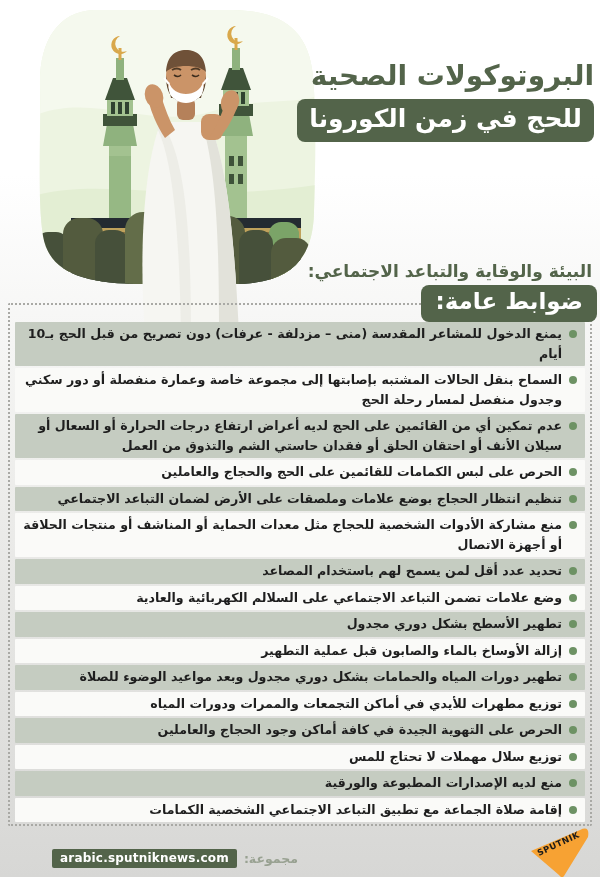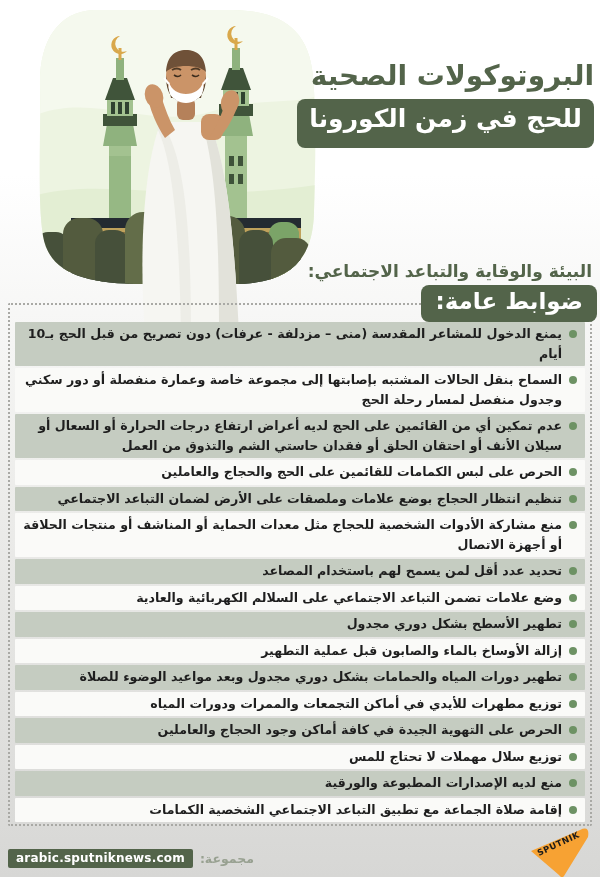--- a/index.html
+++ b/index.html
@@ -10,21 +10,21 @@
   }
   .illustration{position:absolute;left:33px;top:6px;width:290px;height:330px;}
   
   .title-block{position:absolute;top:58px;right:6px;text-align:right;direction:rtl;z-index:2;}
   .title-line1{
     color:var(--dark_green);font-size:28px;font-weight:bold;line-height:1.25;
     letter-spacing:0;padding-left:4px;
   }
   .title-line2{
     display:inline-block;margin-top:6px;background:var(--dark_green);color:#fff;
-    font-size:25px;font-weight:bold;padding:5px 12px 15px;border-radius:8px;
+    font-size:25px;font-weight:bold;padding:5px 12px 9px;border-radius:8px;
   }
   .section-label{
     position:absolute;top:261px;right:8px;direction:rtl;text-align:right;
     color:var(--dark_green);font-size:17px;font-weight:bold;z-index:2;
   }
   .general-badge{
     position:absolute;top:285px;right:3px;direction:rtl;
     background:var(--dark_green);color:#fff;font-size:23px;font-weight:bold;
     padding:3px 14px 8px;border-radius:8px;z-index:3;
   }
@@ -48,21 +48,21 @@
     background:var(--bullet_green);margin-left:7px;margin-top:6px;
   }
   .row-text{flex:1 1 auto;}
   
   .source-bar{
     position:absolute;left:8px;bottom:9px;display:flex;align-items:center;
     direction:ltr;z-index:2;
   }
   .source-url{
     background:var(--dark_green);color:#fff;font-size:12px;font-weight:bold;
-    padding:2px 8px 3px;border-radius:2px;letter-spacing:0.2px;
+    padding:2px 8px 3px;border-radius:2px;letter-spacing:0.2px;margin-left:44px;
   }
   .source-label{
     color:#98a191;font-size:12.5px;font-weight:bold;margin-left:7px;direction:rtl;
   }
   .sputnik-logo{position:absolute;right:10px;bottom:0;width:62px;height:50px;z-index:2;}
 </style>
 </head>
 <body>
 
 <svg class="illustration" viewBox="0 0 290 330" aria-hidden="true">

